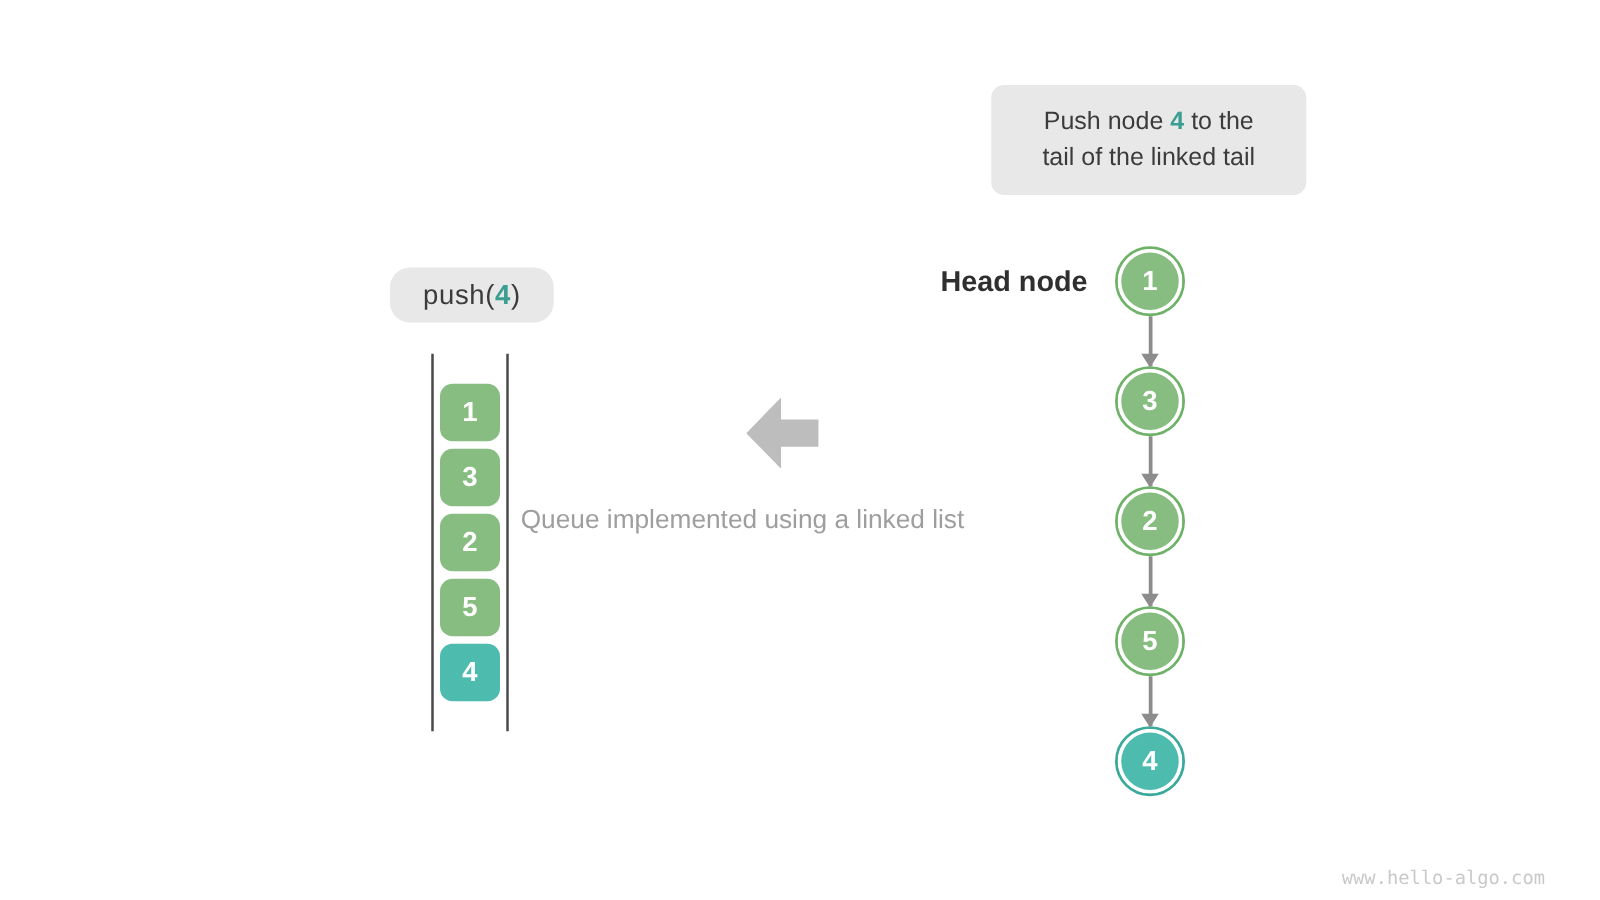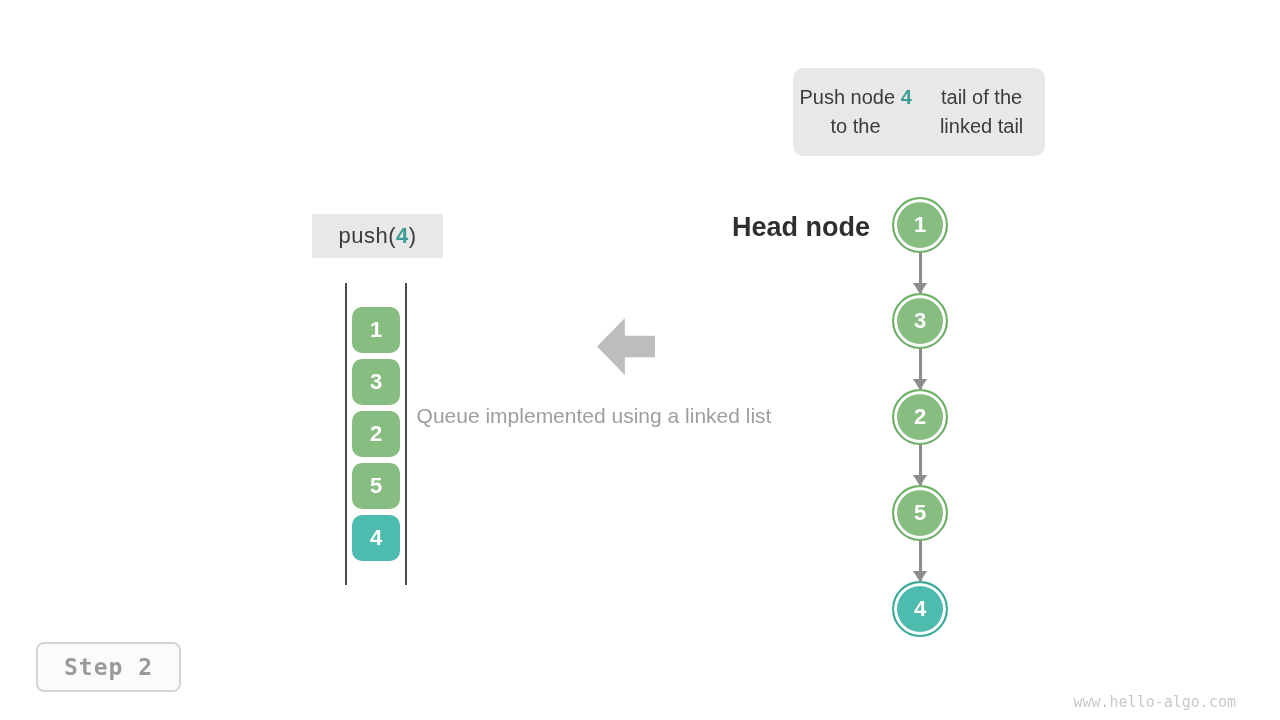--- a/index.html
+++ b/index.html
@@ -24,35 +24,35 @@
     --arrowgray: #8c8c8c;
   }
 
   
   .callout {
     position: absolute;
     left: 793px; top: 68px;
     width: 252px; height: 88px;
     background: var(--bubble);
     border-radius: 10px;
-    display: flex; flex-direction: row;
+    display: flex; flex-direction: column;
     align-items: center; justify-content: center;
     font-size: 20px; line-height: 29px;
     color: var(--dark);
     text-align: center;
   }
   .hl { color: var(--accent); font-weight: bold; }
 
   
   .op-box {
     position: absolute;
     left: 312px; top: 214px;
     width: 131px; height: 44px;
     background: var(--bubble);
-    border-radius: 0;
+    border-radius: 16px;
     display: flex; align-items: center; justify-content: center;
     font-size: 22px; color: var(--dark);
     letter-spacing: 0.5px;
   }
 
   
   .stack {
     position: absolute;
     left: 345px; top: 283px;
     width: 62px; height: 302px;
@@ -129,21 +129,21 @@
     border-left: 7px solid transparent;
     border-right: 7px solid transparent;
     border-top: 11px solid var(--arrowgray);
   }
 
   .side-label {
     position: absolute;
     left: 670px;
     width: 200px;
     text-align: right;
-    font-size: 27px;
+    font-size: 23px;
     font-weight: bold;
     color: #2f2f2f;
   }
   .side-label.head { top: 212px; }
   .side-label.tail { top: 597px; }
 
   
   .step-box {
     position: absolute;
     left: 36px; top: 642px;
@@ -202,17 +202,16 @@
     <div class="connector"></div>
     <div class="node">2</div>
     <div class="connector"></div>
     <div class="node">5</div>
     <div class="connector"></div>
     <div class="node teal">4</div>
   </div>
 
   <div class="side-label head">Head node</div>
 
-  <div class="step-box">Step 2</div>
 
   <div class="watermark">www.hello-algo.com</div>
 
 </div>
 
 </body></html>

